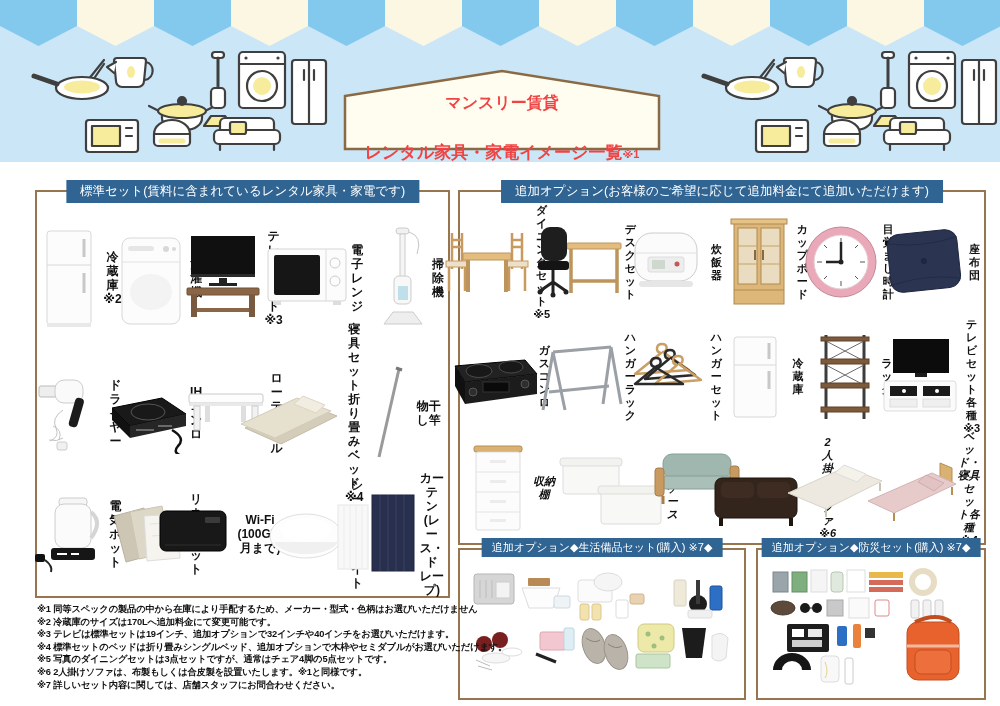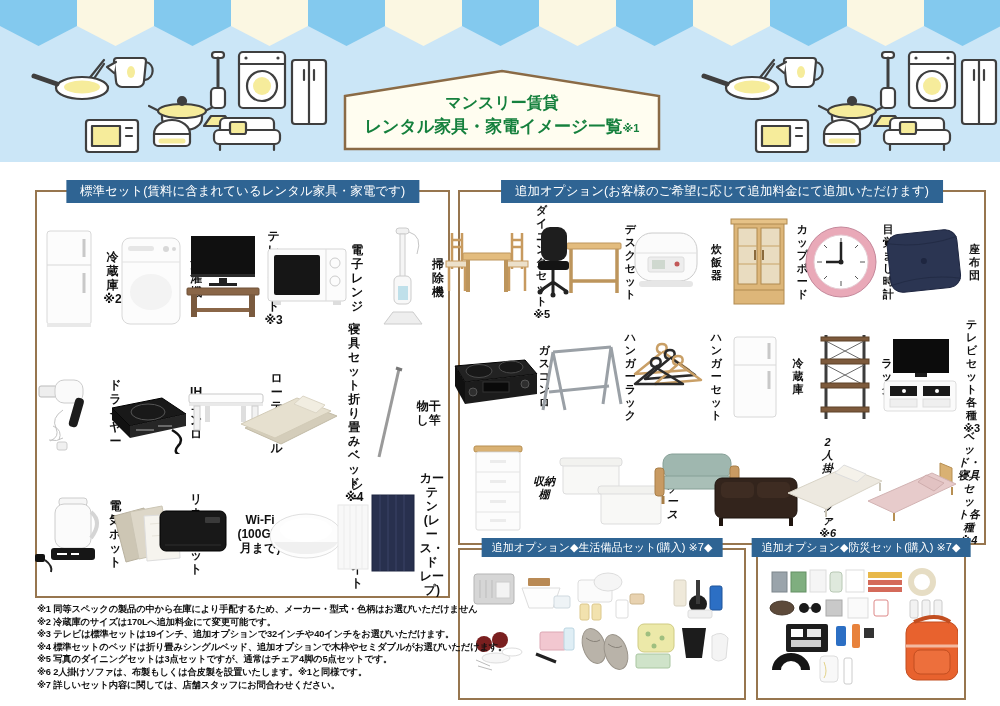--- a/index.html
+++ b/index.html
@@ -9,34 +9,34 @@
 
   
   .banner { position:absolute; left:0; top:0; width:1000px; height:162px; }
   .awning-svg { position:absolute; left:0; top:0; }
   .cluster { position:absolute; }
   .cluster.left  { left:20px;  top:40px; }
   .cluster.right { left:690px; top:40px; }
 
   .plaque { position:absolute; left:341px; top:68px; width:322px; height:84px; }
   .plaque .shape { position:absolute; left:0; top:0; }
-  .ptext { position:absolute; left:0; right:0; top:24px; text-align:center; font-weight:bold; color:#15803d; }
+  .ptext { position:absolute; left:0; right:0; top:24px; text-align:center; font-weight:bold; color:#ef4444; }
   .t1 { font-size:16px; line-height:21px; }
-  .t2 { font-size:17px; line-height:27px; }
+  .t2 { font-size:17px; line-height:21px;margin-top:29px; }
   .t2 .note { font-size:11px; font-weight:bold; }
 
   
   .panel { position:absolute; background:#fff; border:2px solid #97764f; }
   .sec-header { position:absolute; top:-12px; left:50%; transform:translateX(-50%);
     background:#2f6493; color:#fff; font-weight:normal; font-size:12.5px; line-height:1;
     padding:5px 14px; white-space:nowrap; z-index:3; }
   #standard-panel { left:35px;  top:190px; width:415px; height:408px; }
   #options-panel  { left:458px; top:190px; width:528px; height:355px; }
   #life-panel     { left:458px; top:548px; width:288px; height:152px; }
-  #disaster-panel { left:756px; top:548px; width:210px; height:152px; }
+  #disaster-panel { left:756px; top:548px; width:230px; height:152px; }
   #life-panel .sec-header, #disaster-panel .sec-header { font-size:11px; padding:4px 10px; }
 
   .rows { position:absolute; left:0; right:0; top:0; bottom:0; display:flex; flex-direction:column; padding:12px 4px 2px; }
   .row { display:flex; }
   .std-r1 { height:150px; } .std-r2 { height:122px; } .std-r3 { height:120px; }
   .opt-r1 { height:116px; } .opt-r2 { height:113px; } .opt-r3 { height:110px;font-style:italic; }
   .cell { flex:1; display:flex; flex-direction:row; align-items:center; justify-content:flex-end; min-width:0; }
   .img { flex:1; display:flex; align-items:flex-end; justify-content:center; }
   .lbl { font-weight:bold; font-size:12px; line-height:14px; text-align:center; white-space:pre-line; color:#111; }
   .opt .lbl { font-size:11px; line-height:13px; }

